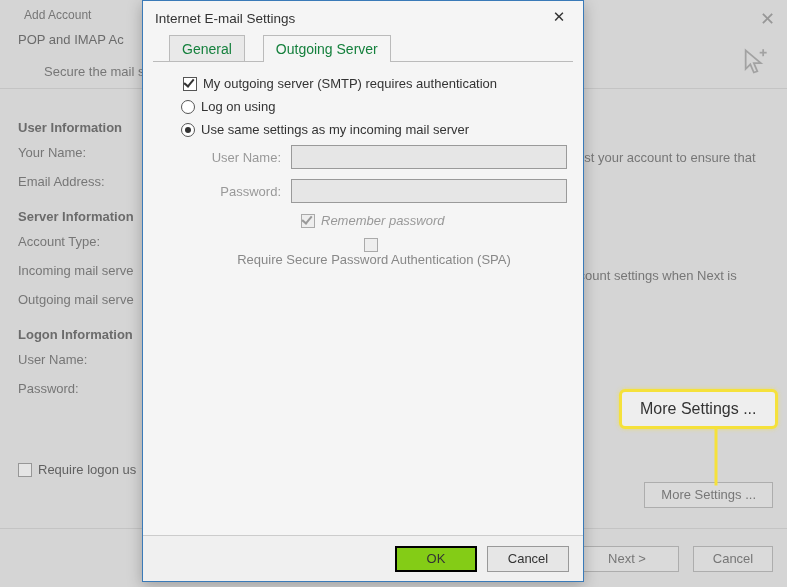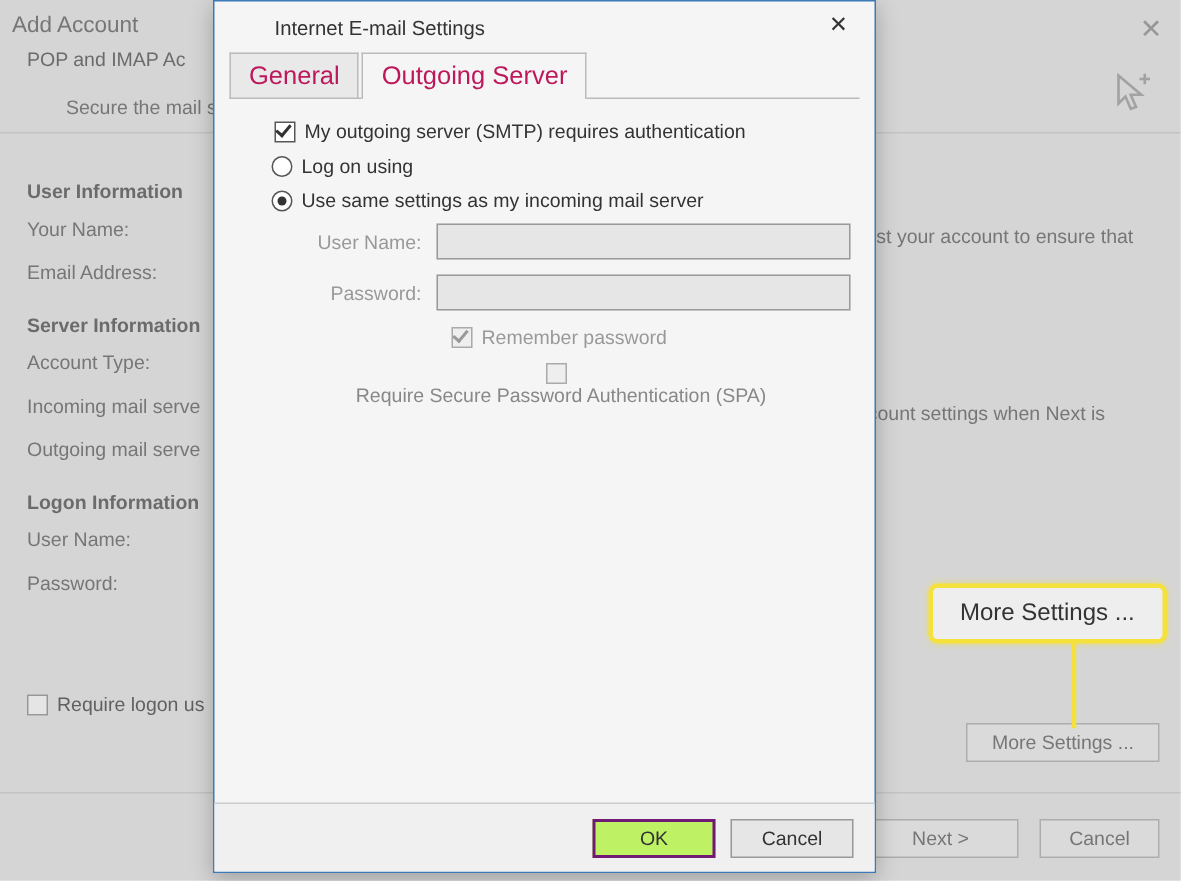--- a/index.html
+++ b/index.html
@@ -1,21 +1,21 @@
 <!DOCTYPE html>
 <html><head>
 <meta charset="utf-8">
 <style>
   * { box-sizing: border-box; font-family: "Segoe UI", Tahoma, sans-serif; }
   html, body { margin: 0; padding: 0; }
   body { width: 787px; height: 587px; background: #e6e6e6; position: relative; overflow: hidden; font-size: 13px; color: #333; }
 
   
   .bg { position: absolute; inset: 0; background: #e6e6e6; }
-  .bg-title { position: absolute; left: 8px; top: 8px; font-size: 15px; color: #555; }
+  .bg-title { position: absolute; left: 24px; top: 8px; font-size: 12px; color: #555; }
   .bg-close { position: absolute; right: 12px; top: 8px; font-size: 18px; color: #888; }
   .bg-cursor { position: absolute; right: 18px; top: 48px; width: 28px; height: 28px; color: #999; }
 
   .bg-subtitle { position: absolute; left: 18px; top: 32px; font-weight: normal; color: #444; }
   .bg-subtitle2 { position: absolute; left: 44px; top: 64px; color: #555; }
   .bg-sep { position: absolute; left: 0; right: 0; top: 88px; border-top: 1px solid #ccc; }
 
   .bg-col { position: absolute; left: 18px; top: 120px; width: 260px; color: #555; }
   .bg-col .hdr { font-weight: bold; margin-bottom: 10px; color: #444; }
   .bg-col .row { margin-bottom: 14px; }
@@ -37,52 +37,52 @@
 
   
   .hl-tag { position: absolute; left: 358px; top: 22px; border: 3px solid #f5e13b; border-radius: 6px; background: #fdfdfd; padding: 6px 14px; font-size: 16px; color: #333; box-shadow: 0 0 4px rgba(245,225,59,0.6); }
   .hl-line1 { position: absolute; left: 303px; top: 43px; width: 55px; height: 0; border-top: 3px solid #f5e13b; transform-origin: left center; transform: rotate(30deg); }
 
   .hl-more { position: absolute; left: 619px; top: 389px; border: 3px solid #f5e13b; border-radius: 6px; background: #eee; padding: 8px 18px; font-size: 16px; color: #333; box-shadow: 0 0 4px rgba(245,225,59,0.6); }
   .hl-line2 { position: absolute; left: 716px; top: 426px; width: 58px; height: 0; border-top: 3px solid #f5e13b; transform-origin: left center; transform: rotate(90deg); }
 
   
   .modal { position: absolute; left: 142px; top: 0; width: 442px; height: 582px; background: #f5f5f5; border: 1px solid #3a7ab8; box-shadow: 0 4px 14px rgba(0,0,0,0.25); }
-  .modal-titlebar { display: flex; align-items: center; justify-content: space-between; height: 34px; padding: 0 10px 0 12px; margin-left: 28px; }
+  .modal-titlebar { display: flex; align-items: center; justify-content: space-between; height: 34px; padding: 0 10px 0 12px; }
   .modal-title { font-size: 13.5px; color: #333; }
   .modal-close { width: 28px; height: 22px; text-align: center; line-height: 20px; font-size: 15px; color: #333; }
 
   .tabs { display: flex; padding: 0 10px; gap: 2px; position: relative; }
-  .tab { padding: 5px 12px; border: 1px solid #bbb; border-bottom: none; background: #e9e9e9; font-size: 17px; color: #be185d; cursor: default; }
+  .tab { padding: 5px 12px; border: 1px solid #bbb; border-bottom: none; background: #e9e9e9; font-size: 14px; color: #15803d; cursor: default; margin-left: 16px; }
   .tab.active { background: #f5f5f5; position: relative; z-index: 2; }
   .tab-underline { position: absolute; left: 10px; right: 10px; bottom: 0; border-top: 1px solid #bbb; z-index: 1; }
 
   .modal-body { padding: 14px 16px 8px 16px; }
   .chk-row { display: flex; align-items: center; margin-bottom: 8px; padding-left: 24px; }
   .chk { width: 14px; height: 14px; border: 1px solid #555; background: #fff; margin-right: 6px; position: relative; flex-shrink: 0; }
   .chk.checked::after { content: ""; position: absolute; left: 2px; top: -1px; width: 4px; height: 8px; border: solid #333; border-width: 0 2px 2px 0; transform: rotate(40deg); }
   .chk.disabled { border-color: #aaa; background: #eee; }
   .chk.disabled.checked::after { border-color: #999; }
 
   .radio-group { margin-left: 22px; }
   .radio-row { display: flex; align-items: center; margin-bottom: 8px; }
   .radio { width: 14px; height: 14px; border: 1px solid #555; border-radius: 50%; background: #fff; margin-right: 6px; position: relative; flex-shrink: 0; }
   .radio.checked::after { content: ""; position: absolute; left: 3px; top: 3px; width: 6px; height: 6px; background: #333; border-radius: 50%; }
 
   .sub-fields { margin-left: 20px; }
   .field-row { display: flex; align-items: center; margin-bottom: 10px; }
   .field-label { width: 90px; text-align: right; padding-right: 10px; color: #999; }
   .field-input { flex: 1; height: 24px; border: 1px solid #9a9a9a; background: #e6e6e6; }
-  .remember-row { display: flex; align-items: center; margin-left: 100px; margin-bottom: 10px; color: #999; }
+  .remember-row { display: flex; align-items: center; margin-left: 100px; margin-bottom: 10px; color: #999; font-style: italic; }
 
   .spa-row { display: flex; align-items: center; margin-left: 22px; color: #888; flex-direction: column; }
 
   .modal-footer { position: absolute; bottom: 0; left: 0; right: 0; height: 46px; border-top: 1px solid #ccc; background: #f0f0f0; display: flex; justify-content: flex-end; align-items: center; padding-right: 14px; gap: 10px; }
   .mbtn { height: 26px; min-width: 82px; padding: 0 14px; border: 1px solid #999; background: #e6e6e6; font-size: 13px; color: #333; text-align: center; line-height: 24px; }
-  .mbtn.primary { border: 2px solid #701a75; background: #bef264; line-height: 22px; }
+  .mbtn.primary { border: 2px solid #000000; background: #84cc16; line-height: 22px; }
 
 </style>
 </head>
 <body>
 
 <div class="bg">
   <div class="bg-title">Add Account</div>
   <div class="bg-close">✕</div>
   <svg class="bg-cursor" viewBox="0 0 24 24" fill="none" stroke="#999" stroke-width="1.5">
       <path d="M4 2 L4 18 L8 14 L11 21 L14 20 L11 13 L17 13 Z"></path>

